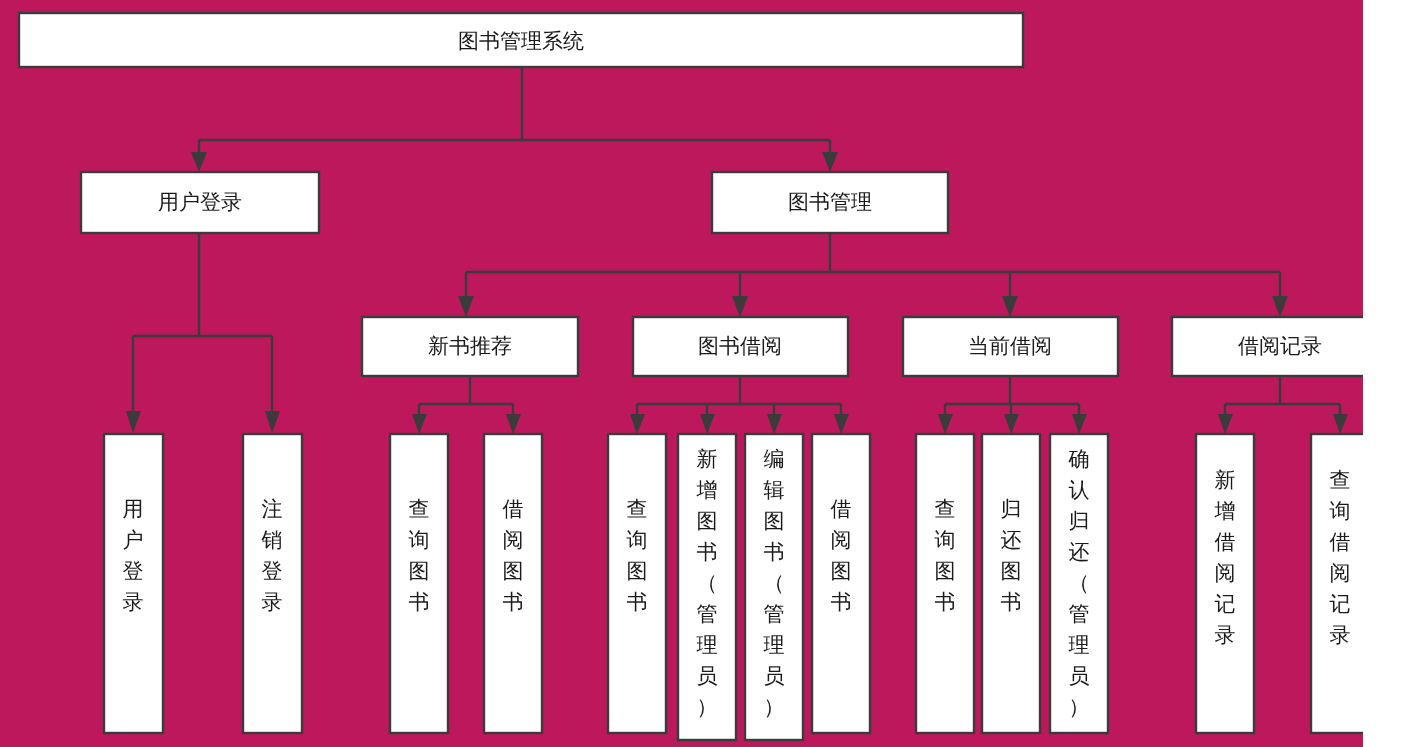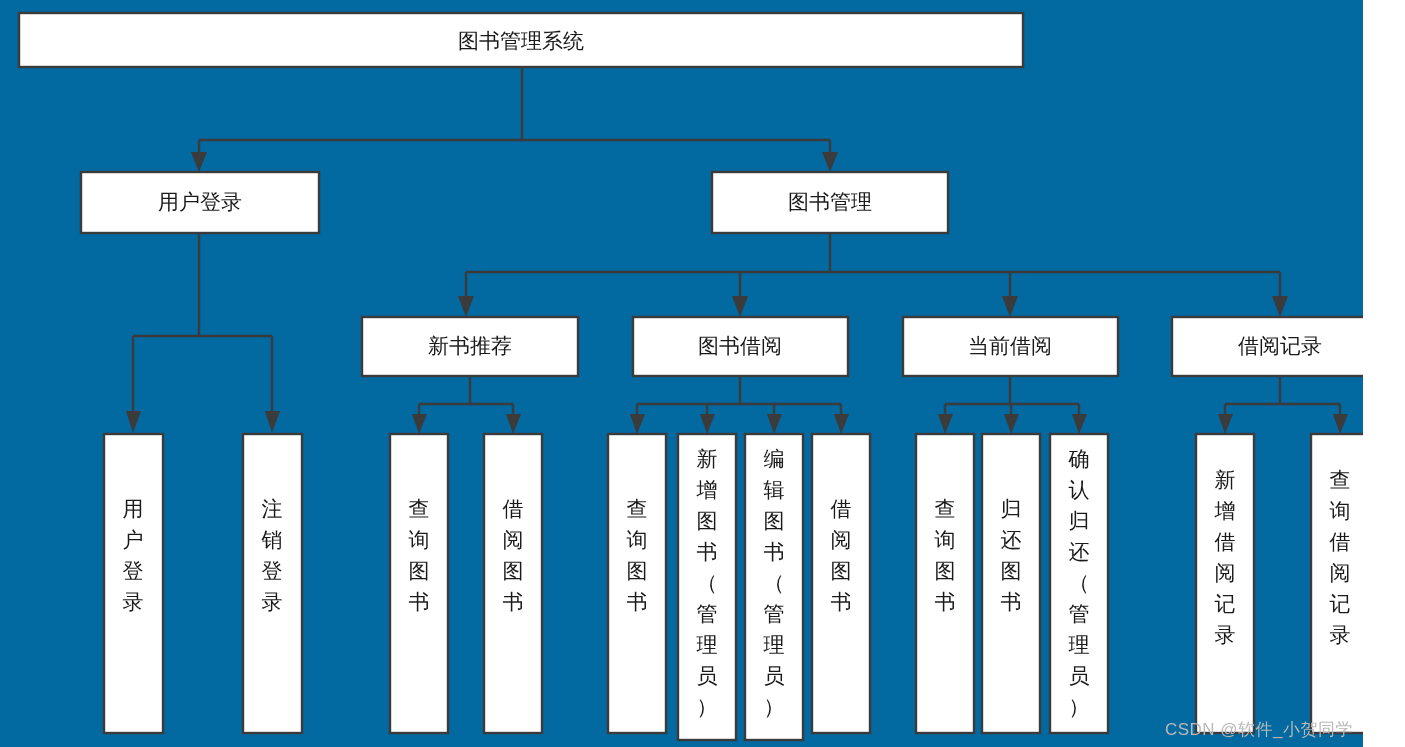--- a/index.html
+++ b/index.html
@@ -7,21 +7,21 @@
     padding: 0;
     background: #ffffff;
   }
   body {
     font-family: "Liberation Sans", "DejaVu Sans", sans-serif;
   }
   #stage {
     position: relative;
     width: 1363px;
     height: 747px;
-    background: #0369a1;
+    background: #be185d;
     overflow: hidden;
   }
   #diagram {
     position: absolute;
     left: 0;
     top: 0;
     width: 1405px;
     height: 747px;
   }
   .node-rect {
@@ -228,15 +228,14 @@
       <text class="node-label-v" x="1225" y="487"><tspan x="1225" dy="0">新</tspan><tspan x="1225" dy="31">增</tspan><tspan x="1225" dy="31">借</tspan><tspan x="1225" dy="31">阅</tspan><tspan x="1225" dy="31">记</tspan><tspan x="1225" dy="31">录</tspan></text>
     </g>
 
     <g>
       <rect class="node-rect" x="1311" y="434" width="58" height="299"></rect>
       <text class="node-label-v" x="1340" y="487"><tspan x="1340" dy="0">查</tspan><tspan x="1340" dy="31">询</tspan><tspan x="1340" dy="31">借</tspan><tspan x="1340" dy="31">阅</tspan><tspan x="1340" dy="31">记</tspan><tspan x="1340" dy="31">录</tspan></text>
     </g>
 
   </svg>
 
-  <div class="watermark">CSDN @软件_小贺同学</div>
 
 </div>
 
 </body></html>

